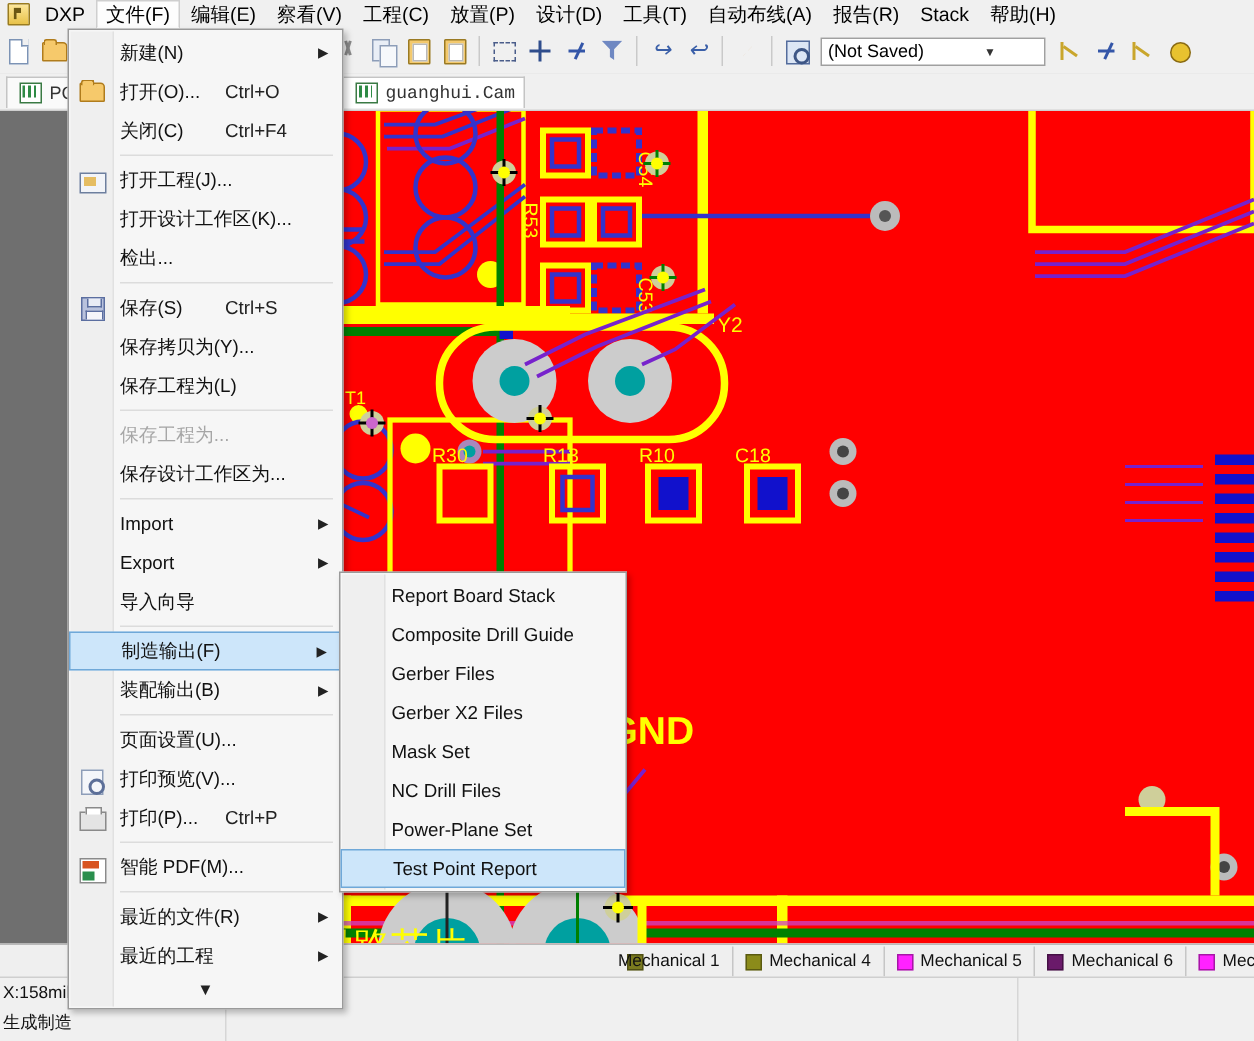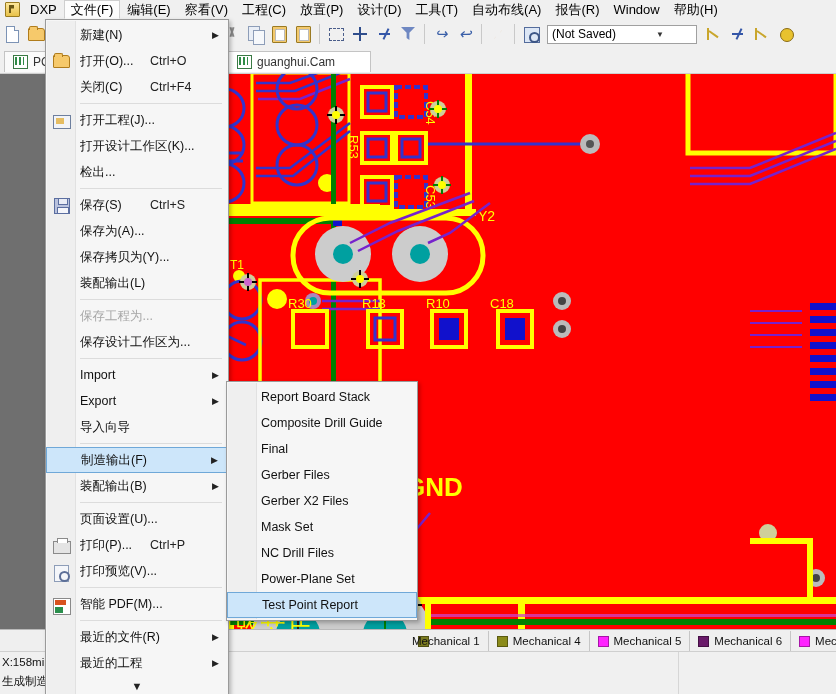--- a/index.html
+++ b/index.html
@@ -571,21 +571,21 @@
     <div class="menu-item"><span>DXP</span></div>
     <div class="menu-item open"><span>文件(F)</span></div>
     <div class="menu-item"><span>编辑(E)</span></div>
     <div class="menu-item"><span>察看(V)</span></div>
     <div class="menu-item"><span>工程(C)</span></div>
     <div class="menu-item"><span>放置(P)</span></div>
     <div class="menu-item"><span>设计(D)</span></div>
     <div class="menu-item"><span>工具(T)</span></div>
     <div class="menu-item"><span>自动布线(A)</span></div>
     <div class="menu-item"><span>报告(R)</span></div>
-    <div class="menu-item"><span>Window</span></div>
+    <div class="menu-item"><span>Stack</span></div>
     <div class="menu-item"><span>帮助(H)</span></div>
   </div>
 
   <div class="toolbar">
     <div class="tb-btn">
         <i class="ic-page"></i>
       </div>
     <div class="tb-btn">
         <i class="ic-folder"></i>
       </div>
@@ -666,21 +666,21 @@
     <div class="tb-btn">
         <i class="ic-green-circ"></i>
       </div>
   </div>
 
   <div class="tabstrip">
     <div class="doctab" style="left:4px;width:84px;">
       <span class="tabicon"></span>
       <span>PCB7_</span>
     </div>
-    <div class="doctab active" style="left:228px;width:143px;">
+    <div class="doctab active" style="left:228px;width:122px;font-family:Liberation Mono, monospace;">
       <span class="tabicon"></span>
       <span>guanghui.Cam</span>
     </div>
   </div>
 
   <div class="lswidget">
     <span class="sw"></span>
     <span class="lbl">LS</span>
   </div>
 
@@ -752,27 +752,24 @@
     <div class="msep"></div>
 
     <div class="mrow">
       <span class="micon">
           <i class="ic-save" style="top:2px;"></i>
         </span>
       <span class="lbl">保存(S)</span>
       <span class="accel">Ctrl+S</span>
     </div>
     <div class="mrow">
-      <span class="lbl">保存为(A)...</span>
-    </div>
-    <div class="mrow">
       <span class="lbl">保存拷贝为(Y)...</span>
     </div>
     <div class="mrow">
-      <span class="lbl">装配输出(L)</span>
+      <span class="lbl">保存工程为(L)</span>
     </div>
 
     <div class="msep"></div>
 
     <div class="mrow disabled">
       <span class="lbl">保存工程为...</span>
     </div>
     <div class="mrow">
       <span class="lbl">保存设计工作区为...</span>
     </div>
@@ -799,34 +796,34 @@
     </div>
     <div class="mrow">
       <span class="lbl">装配输出(B)</span>
       <span class="sub">▶</span>
     </div>
 
     <div class="msep"></div>
 
     <div class="mrow">
       <span class="lbl">页面设置(U)...</span>
+    </div>
+    <div class="mrow">
+      <span class="micon">
+          <i class="ic-preview"></i>
+        </span>
+      <span class="lbl">打印预览(V)...</span>
     </div>
     <div class="mrow">
       <span class="micon">
           <i class="ic-printer"></i>
         </span>
       <span class="lbl">打印(P)...</span>
       <span class="accel">Ctrl+P</span>
     </div>
-    <div class="mrow">
-      <span class="micon">
-          <i class="ic-preview"></i>
-        </span>
-      <span class="lbl">打印预览(V)...</span>
-    </div>
 
     <div class="msep"></div>
 
     <div class="mrow">
       <span class="micon">
           <i class="ic-pdf"></i>
         </span>
       <span class="lbl">智能 PDF(M)...</span>
     </div>
 
@@ -848,23 +845,20 @@
 
   <div class="submenu">
     <div class="gutter"></div>
     <div class="mrow">
       <span class="lbl">Report Board Stack</span>
     </div>
     <div class="mrow">
       <span class="lbl">Composite Drill Guide</span>
     </div>
     <div class="mrow">
-      <span class="lbl">Final</span>
-    </div>
-    <div class="mrow">
       <span class="lbl">Gerber Files</span>
     </div>
     <div class="mrow">
       <span class="lbl">Gerber X2 Files</span>
     </div>
     <div class="mrow">
       <span class="lbl">Mask Set</span>
     </div>
     <div class="mrow">
       <span class="lbl">NC Drill Files</span>

